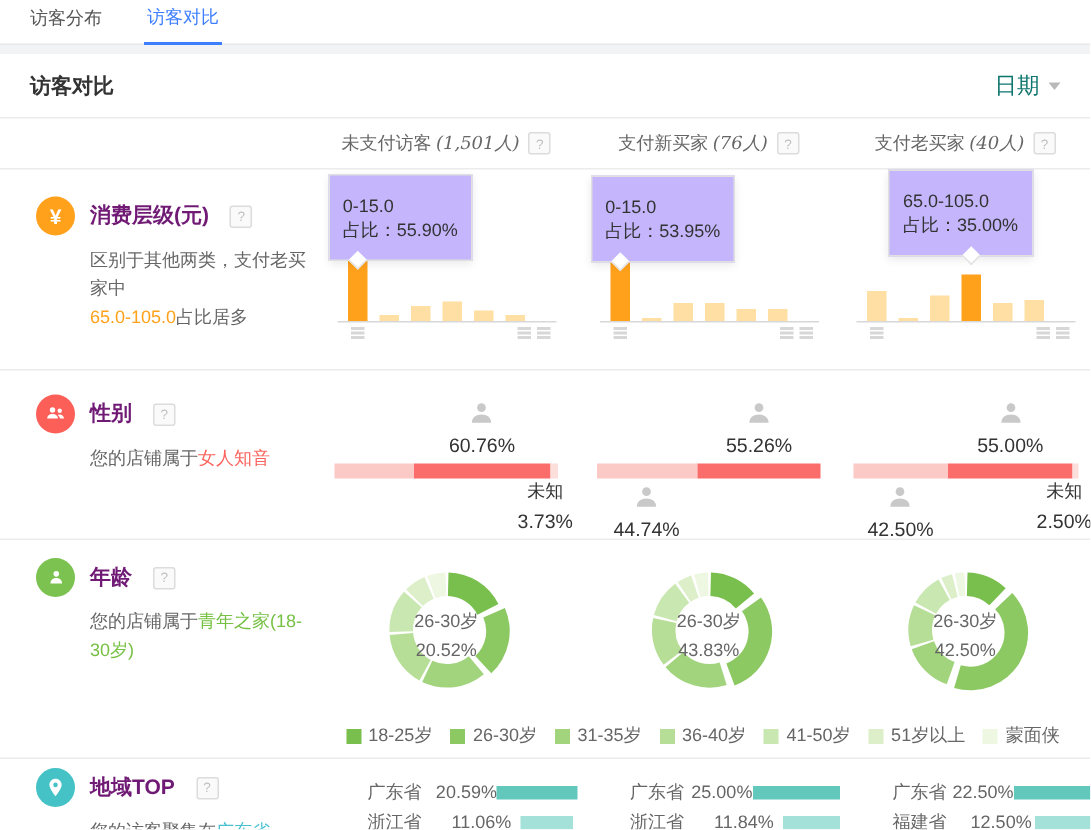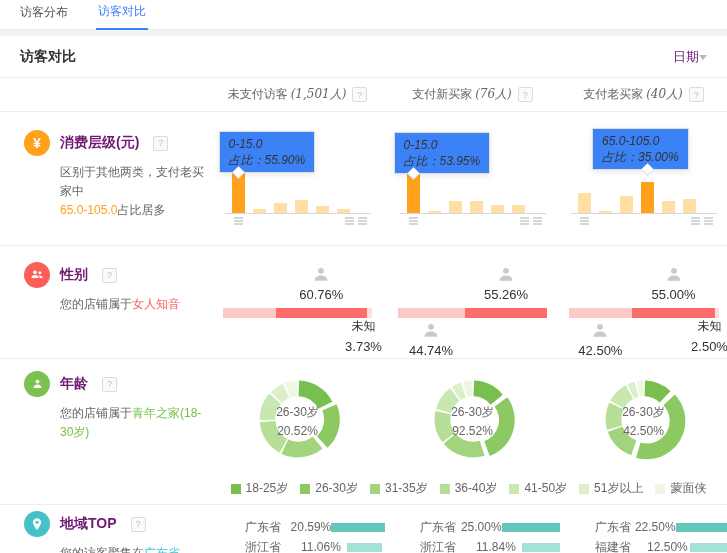--- a/index.html
+++ b/index.html
@@ -7,21 +7,21 @@
         font-family:"Liberation Sans","DejaVu Sans",sans-serif;color:#333;}
   
   .tabbar{display:flex;gap:26px;padding-left:18px;height:29px;align-items:flex-end;border-bottom:1px solid #e8e8e8;}
   .tab{font-size:12px;color:#555;padding:0 2px 8px;cursor:pointer;font-family:Liberation Mono, monospace;}
   .tab.active{color:var(--accent);border-bottom:2px solid var(--accent);margin-bottom:-1px;}
   .gray-strip{height:6px;background:#f2f3f5;}
   
   .page-header{display:flex;justify-content:space-between;align-items:center;padding:12px 20px 11px;border-bottom:1px solid #ececec;}
   .page-title{font-size:14px;font-weight:bold;}
   .header-right{display:flex;align-items:center;gap:28px;}
-  .date-select{font-size:13px;color:#701a75;display:flex;align-items:center;cursor:pointer;}
+  .date-select{font-size:15px;color:#0f766e;display:flex;align-items:center;gap:6px;cursor:pointer;}
   .caret{width:0;height:0;border-left:4px solid transparent;border-right:4px solid transparent;border-top:5px solid #b9b9b9;}
   .date-range{font-size:12px;color:#666;}
   
   .grid{display:grid;grid-template-columns:210px 175px 175px 167px;}
   .col-head-row{border-bottom:1px solid #ececec;}
   .col-head{display:flex;align-items:center;justify-content:center;gap:2px;font-size:12px;color:#666;padding:8px 0;}
   .col-head .num{font-family:"DejaVu Serif",serif;font-style:italic;color:#666;margin-left:1px;}
   .help{display:inline-flex;align-items:center;justify-content:center;width:13px;height:13px;border:1px solid #dcdcdc;
         border-radius:2px;color:#c0c0c0;font-size:9px;background:#fafafa;margin-left:4px;flex:none;cursor:pointer;}
   .section{border-bottom:1px solid #ececec;}
@@ -40,22 +40,22 @@
   .hl-green{color:var(--green-text);}.hl-teal{color:var(--teal-text);}
   .chart-cell{position:relative;}
   
   .bars{position:relative;display:flex;align-items:flex-end;gap:8px;width:132px;margin:45px auto 0;
         padding:0 7px;height:56px;border-bottom:1px solid #d8d8d8;box-sizing:content-box;}
   .bar{width:13px;}
   .axis-glyph{position:absolute;top:calc(100% + 4px);display:flex;gap:4px;}
   .axis-glyph i{display:block;width:9px;height:8px;border-top:2px solid #d7d7d7;border-bottom:2px solid #d7d7d7;
         background:linear-gradient(#d7d7d7,#d7d7d7) center/9px 2px no-repeat;box-sizing:border-box;}
   .axis-glyph.left{left:9px}.axis-glyph.right{right:4px}
-  .tooltip{position:absolute;background:#3b82f6;border:1px solid #e0e0e0;box-shadow:0 2px 6px rgba(0,0,0,.09);
-        padding:4px 9px;font-size:12px;line-height:16px;white-space:nowrap;z-index:3;color:#333;font-style:italic;}
+  .tooltip{position:absolute;background:#c4b5fd;border:1px solid #e0e0e0;box-shadow:0 2px 6px rgba(0,0,0,.09);
+        padding:12px 9px;font-size:12px;line-height:16px;white-space:nowrap;z-index:3;color:#333;}
   .tt-arrow{position:absolute;bottom:-5px;width:8px;height:8px;background:#fff;border-right:1px solid #e0e0e0;
         border-bottom:1px solid #e0e0e0;transform:rotate(45deg);}
   
   .gender-wrap{position:relative;width:150px;height:100%;margin:0 auto;}
   .g-label{position:absolute;transform:translateX(-50%);text-align:center;width:70px;}
   .g-top{top:20px}.g-bottom{top:76px}
   .g-pct{font-size:13px;color:#333;margin-top:1px;}
   .g-bar{position:absolute;top:62px;left:0;right:0;height:10px;display:flex;}
   .g-bar i{display:block;height:100%;}
   .g-unknown{position:absolute;right:-18px;top:71px;text-align:center;font-size:12px;color:#333;width:54px;line-height:19px;}
@@ -304,21 +304,21 @@
         <div class="donut-wrap"><svg viewBox="0 0 110 110" width="96" height="96" style="overflow: visible;">
             <path d="M56.15 11.02 A44 44 0 0 1 89.05 27.13 L75.12 38.53 A26 26 0 0 0 55.68 29.01 Z" fill="#79bf4d" transform="translate(0.00 0.00)"></path>
             <path d="M90.46 28.95 A44 44 0 0 1 70.31 96.25 L64.05 79.38 A26 26 0 0 0 75.95 39.61 Z" fill="#8cc963" transform="translate(3.83 1.15)"></path>
             <path d="M68.13 96.99 A44 44 0 0 1 21.38 83.38 L35.13 71.77 A26 26 0 0 0 62.76 79.82 Z" fill="#a2d47e" transform="translate(0.00 0.00)"></path>
             <path d="M19.94 81.58 A44 44 0 0 1 11.97 45.82 L29.57 49.58 A26 26 0 0 0 34.28 70.71 Z" fill="#b6de97" transform="translate(0.00 0.00)"></path>
             <path d="M12.51 43.59 A44 44 0 0 1 28.79 19.66 L39.51 34.12 A26 26 0 0 0 29.89 48.25 Z" fill="#c9e7b0" transform="translate(0.00 0.00)"></path>
             <path d="M30.67 18.34 A44 44 0 0 1 40.99 13.29 L46.72 30.35 A26 26 0 0 0 40.63 33.34 Z" fill="#dcefc9" transform="translate(0.00 0.00)"></path>
             <path d="M43.19 12.61 A44 44 0 0 1 53.85 11.02 L54.32 29.01 A26 26 0 0 0 48.02 29.95 Z" fill="#edf7e2" transform="translate(0.00 0.00)"></path>
           </svg><div class="donut-center">
             <div>26-30岁</div>
-            <div>92.52%</div>
+            <div>43.83%</div>
           </div></div>
       </div>
     <div class="chart-cell">
         <div class="donut-wrap"><svg viewBox="0 0 110 110" width="96" height="96" style="overflow: visible;">
             <path d="M56.15 11.02 A44 44 0 0 1 85.29 23.08 L72.90 36.14 A26 26 0 0 0 55.68 29.01 Z" fill="#79bf4d" transform="translate(0.00 0.00)"></path>
             <path d="M86.92 24.71 A44 44 0 0 1 42.50 97.19 L47.62 79.93 A26 26 0 0 0 73.86 37.10 Z" fill="#8cc963" transform="translate(3.41 2.09)"></path>
             <path d="M40.31 96.48 A44 44 0 0 1 13.52 69.69 L30.49 63.68 A26 26 0 0 0 46.32 79.51 Z" fill="#a2d47e" transform="translate(0.00 0.00)"></path>
             <path d="M12.81 67.50 A44 44 0 0 1 15.29 36.06 L31.53 43.81 A26 26 0 0 0 30.07 62.38 Z" fill="#b6de97" transform="translate(0.00 0.00)"></path>
             <path d="M16.33 34.01 A44 44 0 0 1 34.01 16.33 L42.59 32.15 A26 26 0 0 0 32.15 42.59 Z" fill="#c9e7b0" transform="translate(0.00 0.00)"></path>
             <path d="M36.06 15.29 A44 44 0 0 1 44.28 12.33 L48.67 29.78 A26 26 0 0 0 43.81 31.53 Z" fill="#dcefc9" transform="translate(0.00 0.00)"></path>

